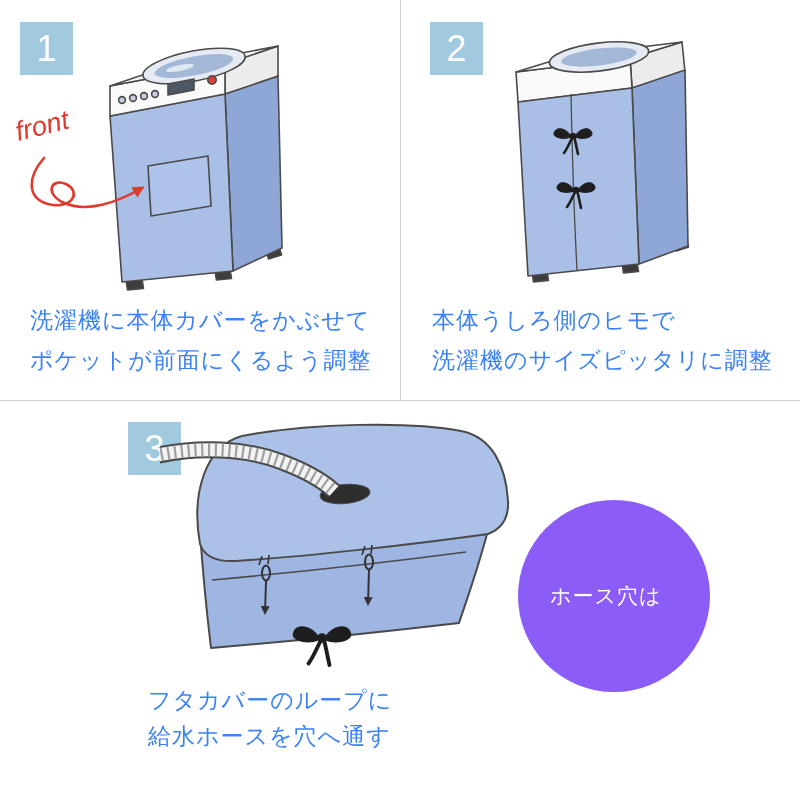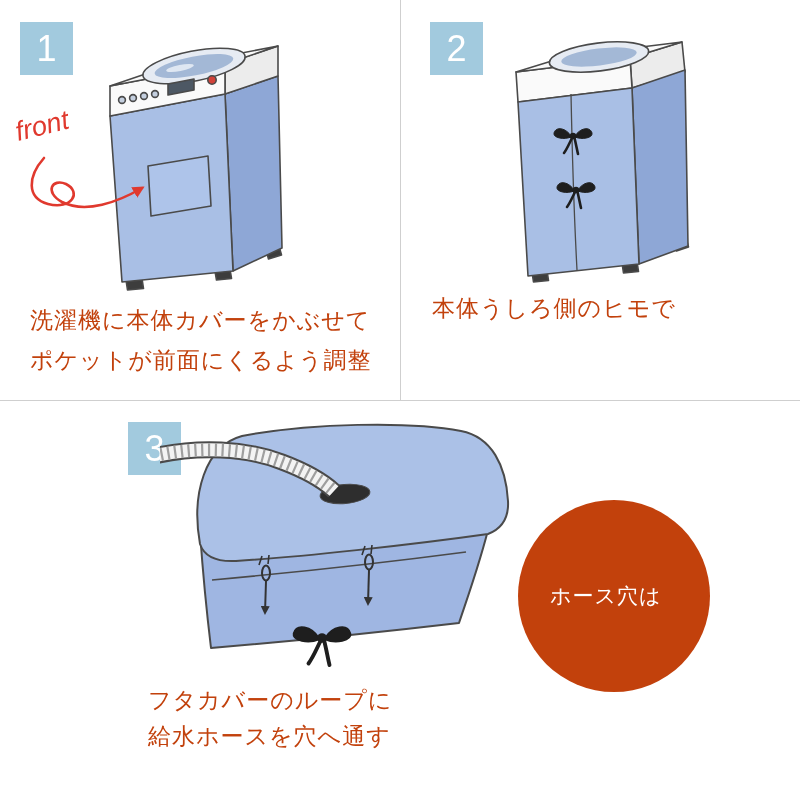--- a/index.html
+++ b/index.html
@@ -15,34 +15,34 @@
   .divider-h { position:absolute; left:0; top:400px; width:800px; height:1px; background:#cfcfcf; }
 
   .badge {
     position:absolute; width:53px; height:53px; background:#a2cade;
     color:#ffffff; font-size:36px; line-height:53px; text-align:center;
   }
   #badge1 { left:20px;  top:22px; }
   #badge2 { left:430px; top:22px; }
   #badge3 { left:128px; top:422px; }
 
-  .caption { position:absolute; font-size:23px; line-height:40px; letter-spacing:1px; color:#c2410c; }
+  .caption { position:absolute; font-size:23px; line-height:40px; letter-spacing:1px; color:#3b82f6; }
   .caption div { white-space:nowrap; }
   #cap1 { left:30px;  top:300px; }
-  #cap2 { left:432px; top:288px; }
+  #cap2 { left:432px; top:300px; }
   #cap3 { left:148px; top:682px; line-height:36px; }
 
   .illus { position:absolute; }
   #illus1 { left:10px;  top:16px; }
   #illus2 { left:498px; top:24px; }
   #illus3 { left:160px; top:410px; }
 
   .balloon {
     position:absolute; left:518px; top:500px; width:192px; height:192px;
-    border-radius:50%; background:#c2410c; color:#ffffff;
+    border-radius:50%; background:#8b5cf6; color:#ffffff;
     display:flex; flex-direction:column; justify-content:center;
     padding-left:32px; font-size:21px; line-height:34px; letter-spacing:1px;
   }
 </style>
 </head>
 <body>
 
 <div class="canvas">
 
   <div class="divider-v"></div>
@@ -130,20 +130,21 @@
       <path d="M134,64 L187,46 L190,222 L141,240 Z" fill="#8ea7d6"></path>
       <path d="M20,78 L134,64 L141,240 L30,252 Z" fill="#a9bfe5"></path>
       <path d="M73,70 C74,120 76,190 79,246" fill="none" stroke-width="1.3"></path>
     </g>
     <use href="#bow" transform="translate(75,112)"></use>
     <use href="#bow" transform="translate(78,166)"></use>
   </svg>
 
   <div class="caption" id="cap2">
     <div>本体うしろ側のヒモで</div>
+    <div>洗濯機のサイズピッタリに調整</div>
   </div>
 
   <div class="badge" id="badge3"><span>3</span></div>
 
   <svg class="illus" id="illus3" width="365" height="272" viewBox="0 0 365 272">
     <defs>
       <marker id="arrowDark" markerUnits="userSpaceOnUse" markerWidth="9" markerHeight="9" refX="7" refY="4.5" orient="auto">
         <path d="M0,0 L9,4.5 L0,9 Z" fill="#333333"></path>
       </marker>
     </defs>

